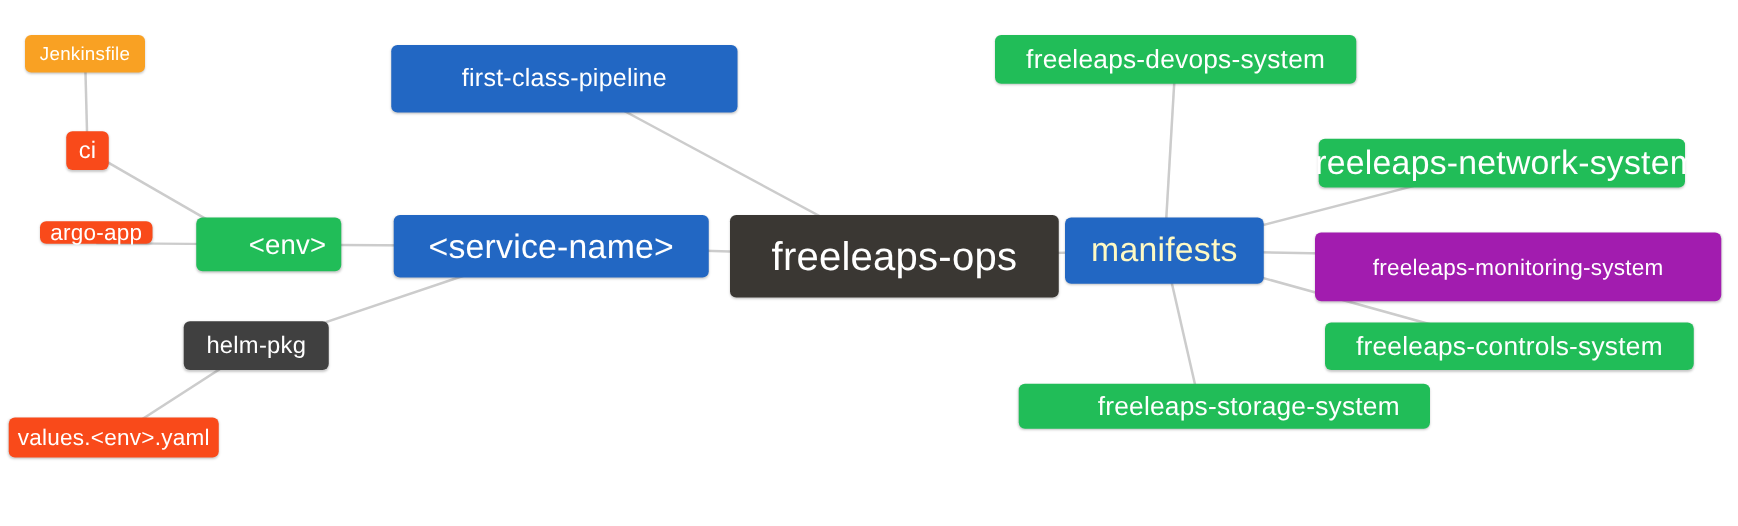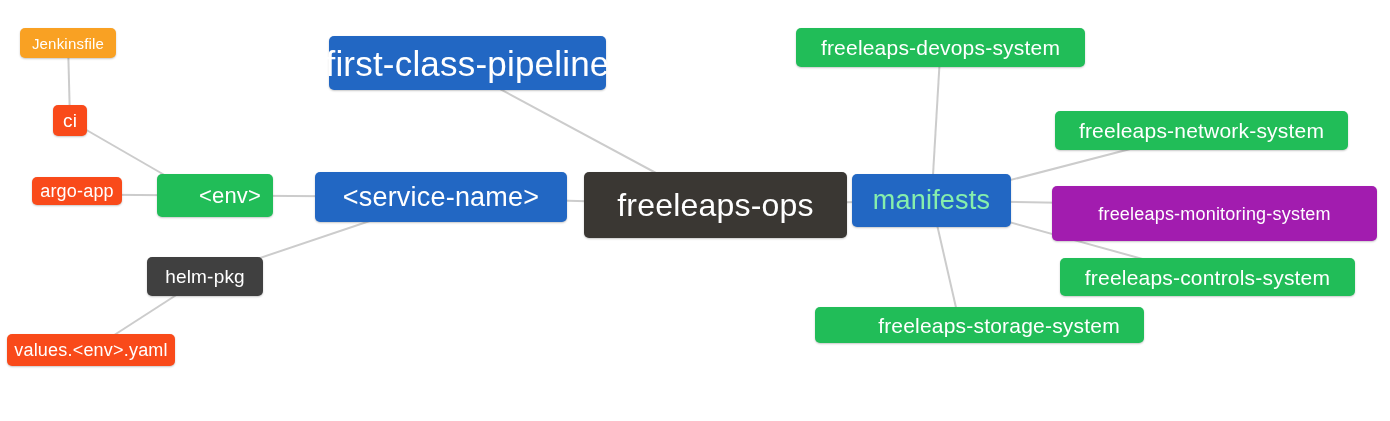--- a/index.html
+++ b/index.html
@@ -63,27 +63,27 @@
       <line x1="715.5" y1="205" x2="931.5" y2="200.5" stroke="#cccccc" stroke-width="2"></line>
       <line x1="931.5" y1="200.5" x2="940.5" y2="47.5" stroke="#cccccc" stroke-width="2"></line>
       <line x1="931.5" y1="200.5" x2="1201.5" y2="130.5" stroke="#cccccc" stroke-width="2"></line>
       <line x1="931.5" y1="200.5" x2="1214.5" y2="205.5" stroke="#cccccc" stroke-width="2"></line>
       <line x1="931.5" y1="200.5" x2="1207.5" y2="277" stroke="#cccccc" stroke-width="2"></line>
       <line x1="931.5" y1="200.5" x2="960" y2="325" stroke="#cccccc" stroke-width="2"></line>
     </svg>
   <div class="nodes-layer">
       <div class="node" style="left: 20px; top: 28px; width: 96px; height: 30px; font-size: 15px; background: rgb(249, 161, 35); color: rgb(255, 255, 255);">Jenkinsfile</div>
       <div class="node" style="left: 53px; top: 105px; width: 34px; height: 31px; font-size: 19px; background: rgb(249, 74, 26); color: rgb(255, 255, 255);">ci</div>
-      <div class="node" style="left: 32px; top: 177px; width: 90px; height: 28px; font-size: 18px; background: rgb(249, 74, 26); color: rgb(255, 255, 255);">argo-app</div>
+      <div class="node" style="left: 32px; top: 177px; width: 90px; height: 18px; font-size: 18px; background: rgb(249, 74, 26); color: rgb(255, 255, 255);">argo-app</div>
       <div class="node" style="left: 157px; top: 174px; width: 86px; height: 43px; font-size: 22px; background: rgb(33, 189, 88); color: rgb(255, 255, 255); padding-left: 30px;">&lt;env&gt;</div>
       <div class="node" style="left: 147px; top: 257px; width: 116px; height: 39px; font-size: 19px; background: #404040; color: rgb(255, 255, 255);">helm-pkg</div>
       <div class="node" style="left: 7px; top: 334px; width: 168px; height: 32px; font-size: 18px; background: rgb(249, 74, 26); color: rgb(255, 255, 255);">values.&lt;env&gt;.yaml</div>
-      <div class="node" style="left: 313px; top: 36px; width: 277px; height: 54px; font-size: 35px; background: rgb(34, 103, 195); color: rgb(255, 255, 255); margin-left: 16px;">first-class-pipeline</div>
+      <div class="node" style="left: 313px; top: 36px; width: 277px; height: 54px; font-size: 20px; background: rgb(34, 103, 195); color: rgb(255, 255, 255);">first-class-pipeline</div>
       <div class="node" style="left: 315px; top: 172px; width: 252px; height: 50px; font-size: 27px; background: rgb(34, 103, 195); color: rgb(255, 255, 255);">&lt;service-name&gt;</div>
       <div class="node" style="left: 584px; top: 172px; width: 263px; height: 66px; font-size: 32px; background: rgb(58, 55, 51); color: rgb(255, 255, 255);">freeleaps-ops</div>
-      <div class="node" style="left: 852px; top: 174px; width: 159px; height: 53px; font-size: 27px; background: rgb(34, 103, 195); color: #86efac;">manifests</div>
+      <div class="node" style="left: 852px; top: 174px; width: 159px; height: 53px; font-size: 27px; background: rgb(34, 103, 195); color: #fef9c3;">manifests</div>
       <div class="node" style="left: 796px; top: 28px; width: 289px; height: 39px; font-size: 21px; background: rgb(33, 189, 88); color: rgb(255, 255, 255);">freeleaps-devops-system</div>
-      <div class="node" style="left: 1055px; top: 111px; width: 293px; height: 39px; font-size: 21px; background: rgb(33, 189, 88); color: rgb(255, 255, 255);">freeleaps-network-system</div>
+      <div class="node" style="left: 1055px; top: 111px; width: 293px; height: 39px; font-size: 27px; background: rgb(33, 189, 88); color: rgb(255, 255, 255);">freeleaps-network-system</div>
       <div class="node" style="left: 1052px; top: 186px; width: 325px; height: 55px; font-size: 18px; background: #a21caf; color: rgb(255, 255, 255);">freeleaps-monitoring-system</div>
       <div class="node" style="left: 1060px; top: 258px; width: 295px; height: 38px; font-size: 21px; background: rgb(33, 189, 88); color: rgb(255, 255, 255);">freeleaps-controls-system</div>
       <div class="node" style="left: 815px; top: 307px; width: 290px; height: 36px; font-size: 21px; background: rgb(33, 189, 88); color: rgb(255, 255, 255); padding-left: 39px;">freeleaps-storage-system</div>
     </div>
 </div>
 
 </body></html>

